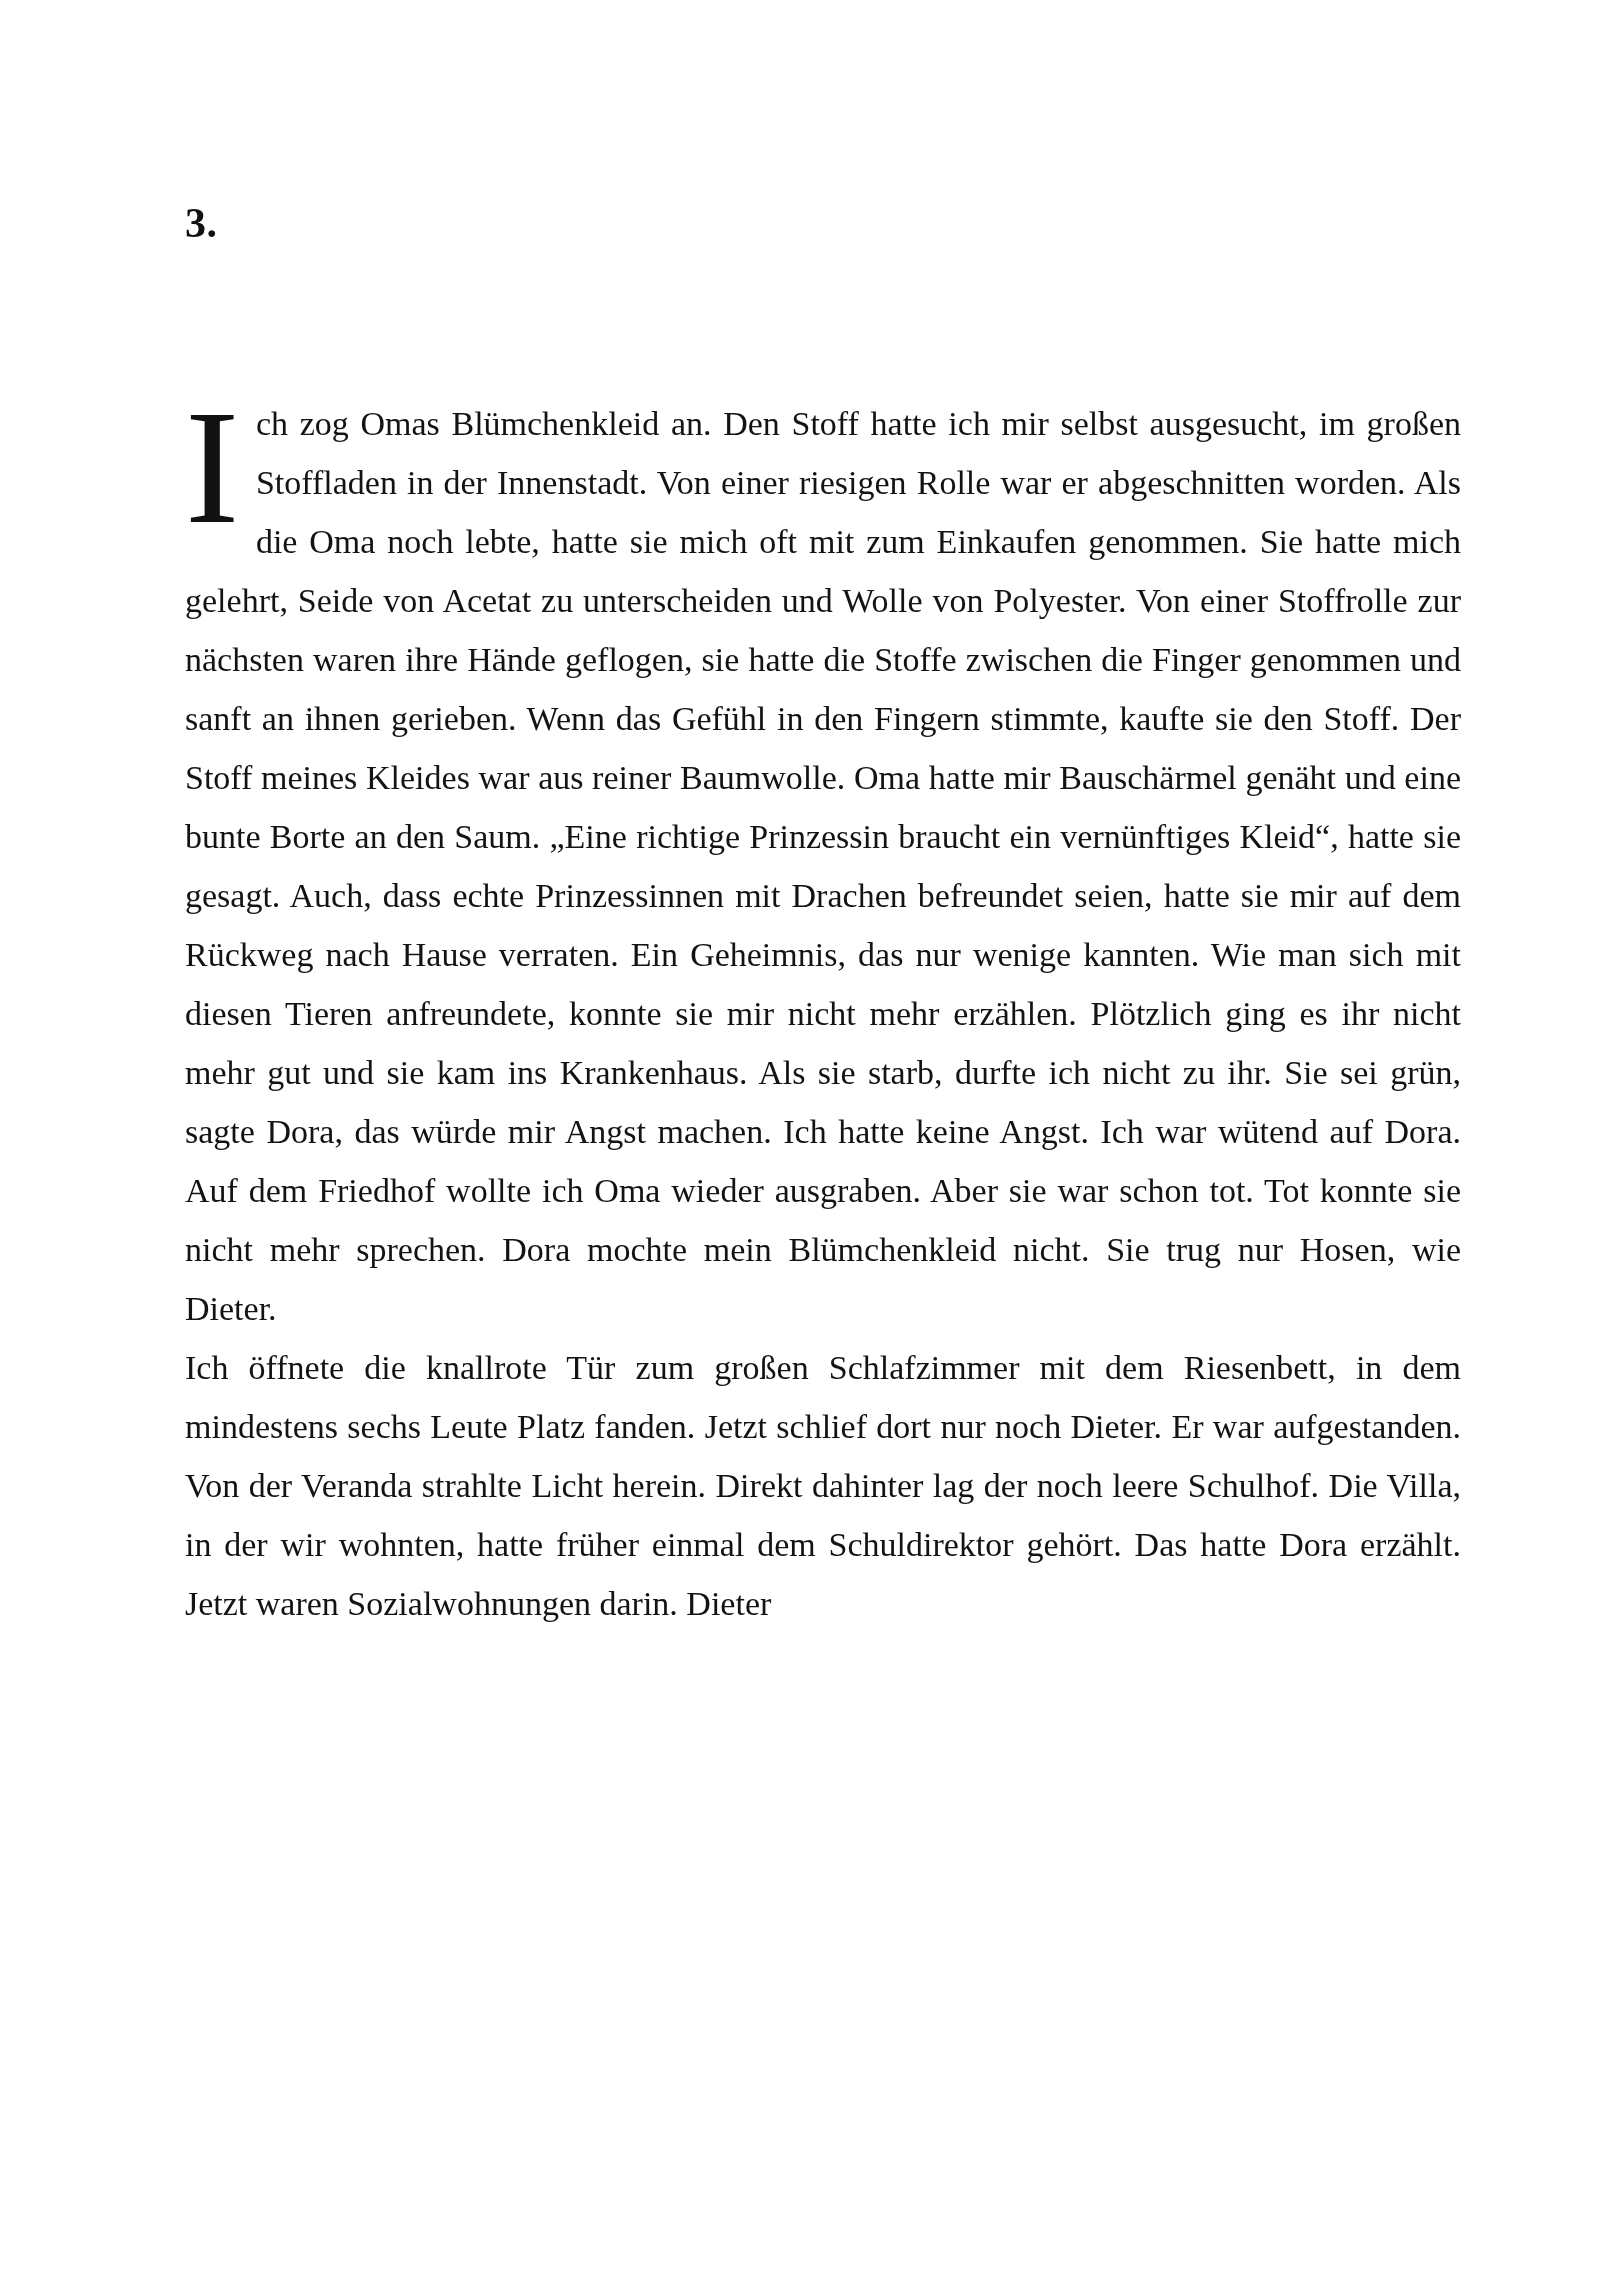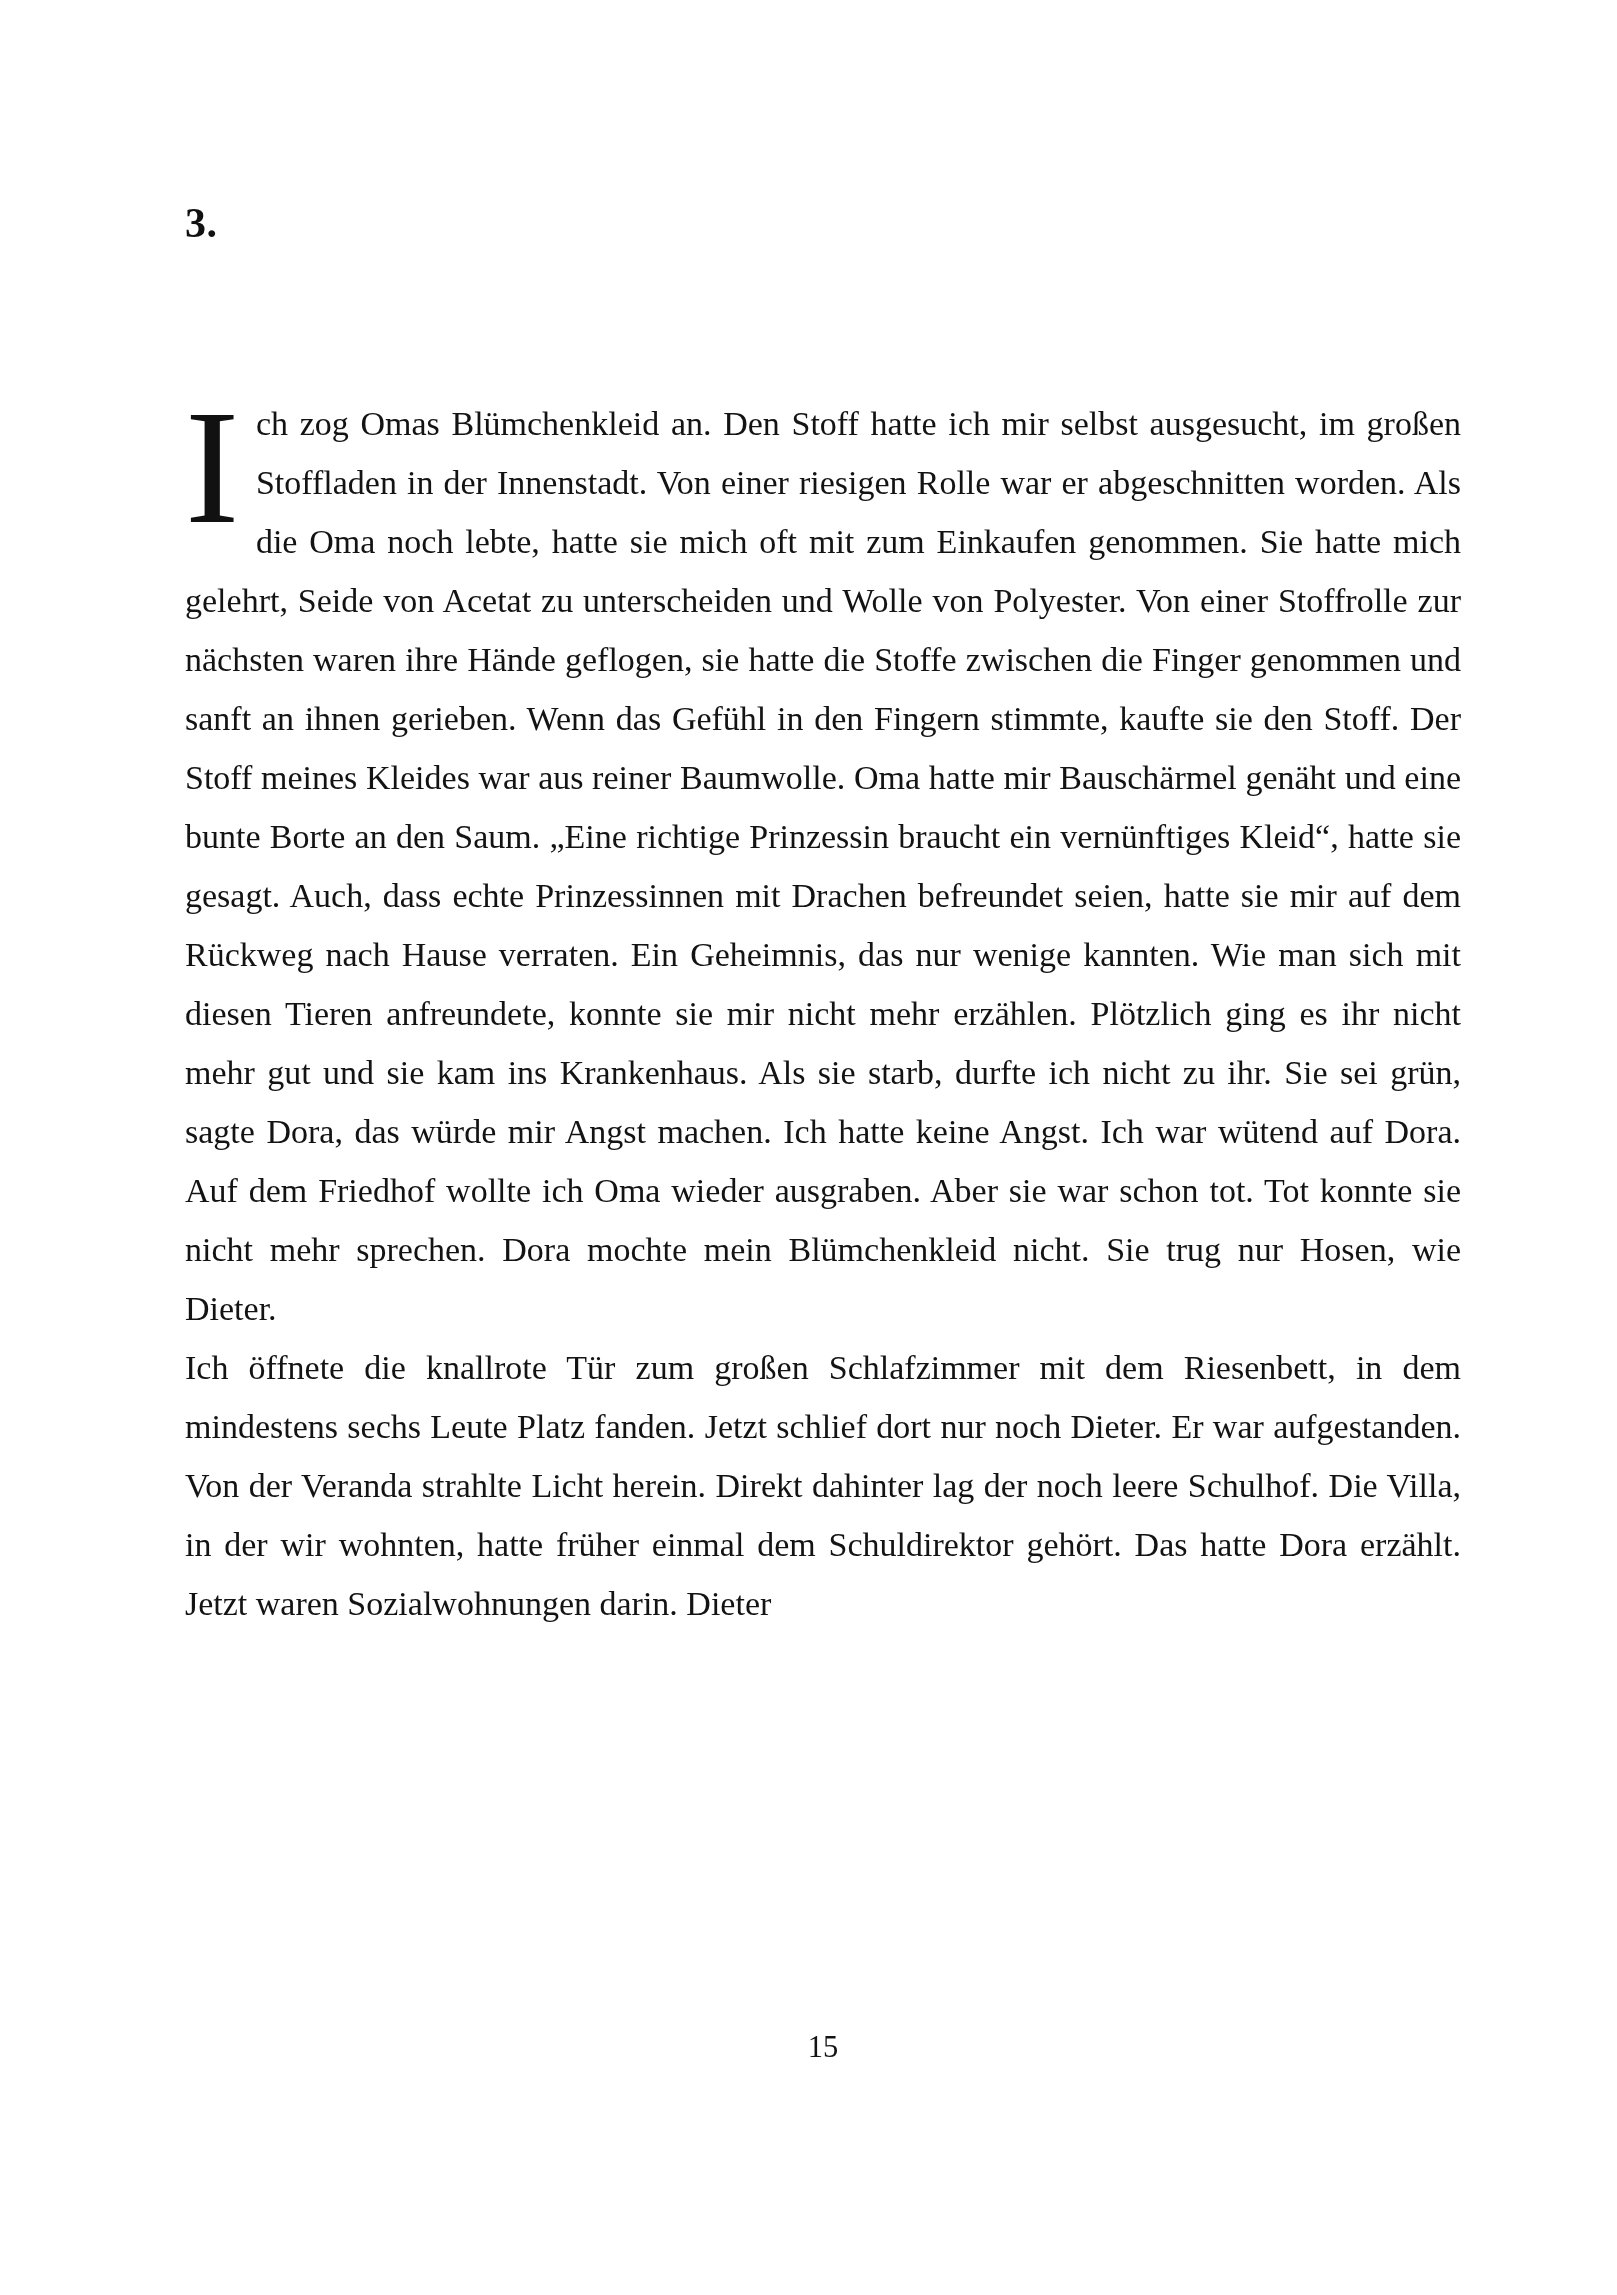--- a/index.html
+++ b/index.html
@@ -72,16 +72,15 @@
     <p class="para">
       <span class="dropcap">I</span><span>ch zog Omas Blümchenkleid an. Den Stoff hatte ich mir selbst ausgesucht, im großen Stoffladen in der Innenstadt. Von einer riesigen Rolle war er abgeschnitten worden. Als die Oma noch lebte, hatte sie mich oft mit zum Einkaufen genommen. Sie hatte mich gelehrt, Seide von Acetat zu unterscheiden und Wolle von Polyester. Von einer Stoffrolle zur nächsten waren ihre Hände geflogen, sie hatte die Stoffe zwischen die Finger genommen und sanft an ihnen gerieben. Wenn das Gefühl in den Fingern stimmte, kaufte sie den Stoff. Der Stoff meines Kleides war aus reiner Baumwolle. Oma hatte mir Bauschärmel genäht und eine bunte Borte an den Saum. „Eine richtige Prinzessin braucht ein vernünftiges Kleid“, hatte sie gesagt. Auch, dass echte Prinzessinnen mit Drachen befreundet seien, hatte sie mir auf dem Rückweg nach Hause verraten. Ein Geheimnis, das nur wenige kannten. Wie man sich mit diesen Tieren anfreundete, konnte sie mir nicht mehr erzählen. Plötzlich ging es ihr nicht mehr gut und sie kam ins Krankenhaus. Als sie starb, durfte ich nicht zu ihr. Sie sei grün, sagte Dora, das würde mir Angst machen. Ich hatte keine Angst. Ich war wütend auf Dora. Auf dem Friedhof wollte ich Oma wieder ausgraben. Aber sie war schon tot. Tot konnte sie nicht mehr sprechen. Dora mochte mein Blümchenkleid nicht. Sie trug nur Hosen, wie Dieter.</span>
     </p>
 
     <p class="para">
       <span>Ich öffnete die knallrote Tür zum großen Schlafzimmer mit dem Riesenbett, in dem mindestens sechs Leute Platz fanden. Jetzt schlief dort nur noch Dieter. Er war aufgestanden. Von der Veranda strahlte Licht herein. Direkt dahinter lag der noch leere Schulhof. Die Villa, in der wir wohnten, hatte früher einmal dem Schuldirektor gehört. Das hatte Dora erzählt. Jetzt waren Sozialwohnungen darin. Dieter</span>
     </p>
 
   </div>
 
-  <div class="page-number">15</div>
 
 </div>
 
 
 </body></html>

